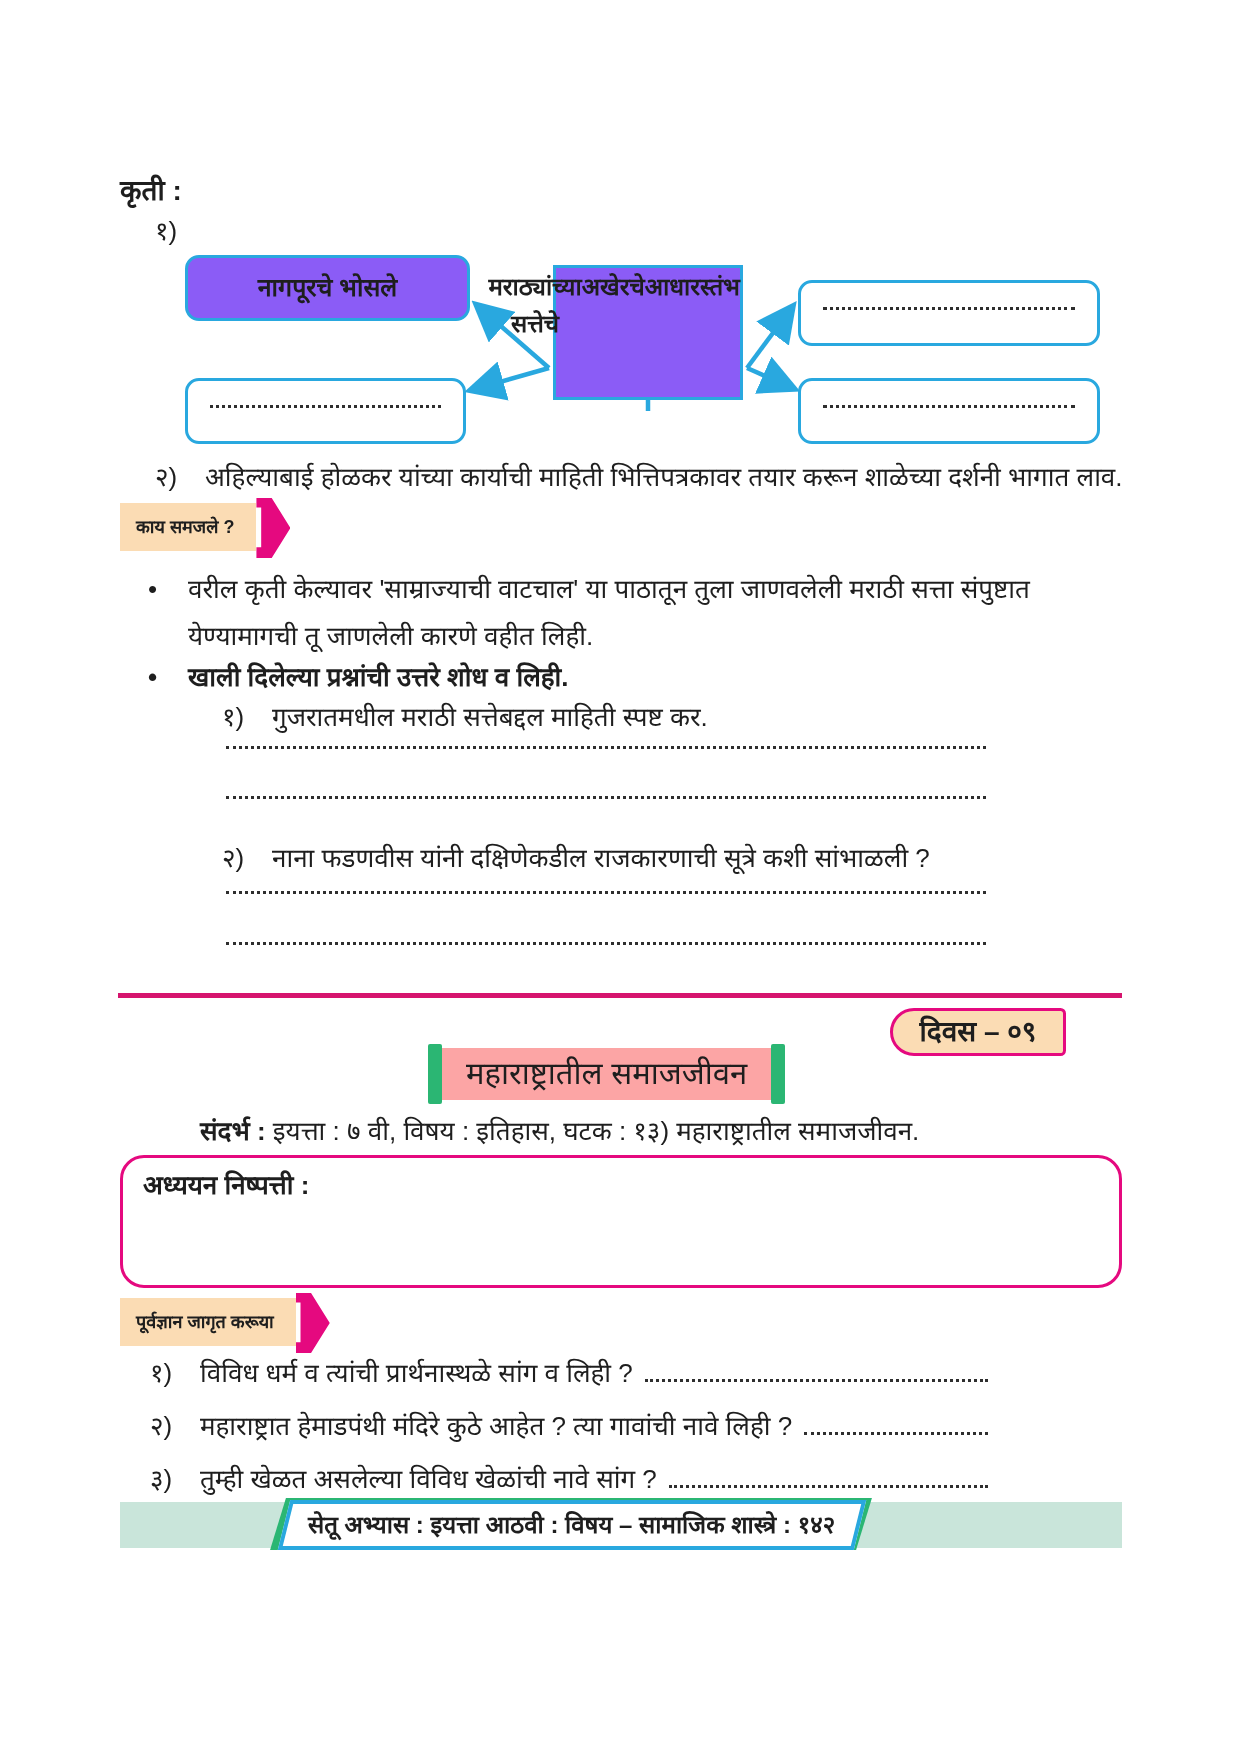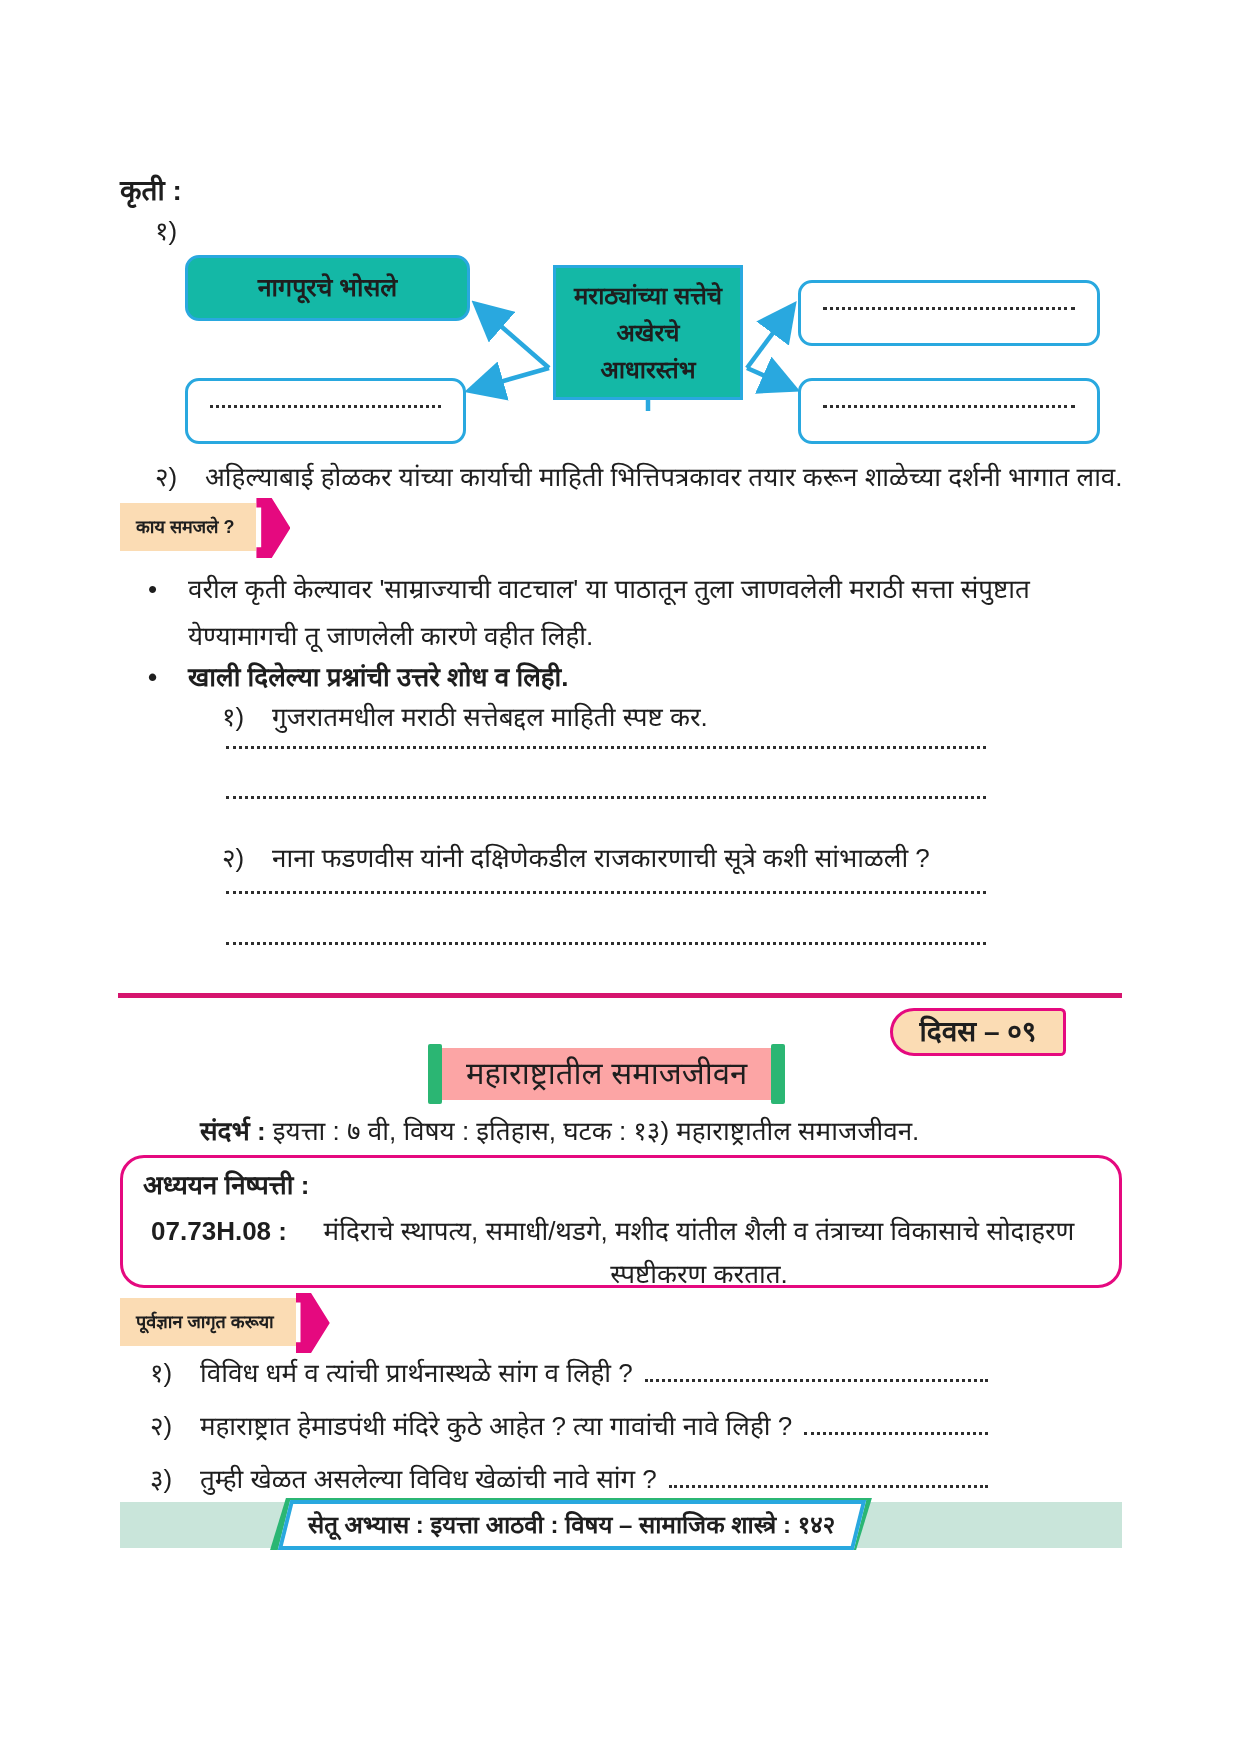--- a/index.html
+++ b/index.html
@@ -13,31 +13,31 @@
   .abs{position:absolute;}
   .bold{font-weight:bold;}
   .row{display:flex; align-items:flex-start;}
   .num{flex:0 0 50px;}
 
   
   .dbox{
     position:absolute; border:3px solid #29A8DF; background:#fff;
     border-radius:14px; box-sizing:border-box;
   }
-  .dbox.fill{background:#14b8a6;}
+  .dbox.fill{background:#8b5cf6;}
   .dbox .blabel{
     position:absolute; left:0; right:0; top:50%; transform:translateY(-50%);
     text-align:center; font-weight:bold; font-size:25px;
   }
   .dbox .dots{
     position:absolute; left:22px; right:22px; top:24px;
     border-top:3.5px dotted #2e2e2e;
   }
   .center-box{
-    border-radius:0; display:flex; flex-direction:column; justify-content:center;
+    border-radius:0; display:flex; flex-direction:row; justify-content:flex-end;
     text-align:center; font-weight:bold; font-size:24px; line-height:1.55;
   }
 
   
   .dotline{position:absolute; border-top:3.5px dotted #2e2e2e; height:0;}
   .q-leader{flex:1 1 auto; border-bottom:3.5px dotted #2e2e2e; margin:0 0 9px 12px; align-self:flex-end;}
 
   
   .badge{position:absolute; display:flex; align-items:stretch;}
   .badge .badge-body{
@@ -175,24 +175,20 @@
     <div class="gbar"></div>
   </div>
 
   <div class="abs" style="left:200px; top:1114px; width:940px;">
     <span class="bold">संदर्भ :</span>
     <span>इयत्ता : ७ वी, विषय : इतिहास, घटक : १३) महाराष्ट्रातील समाजजीवन.</span>
   </div>
 
   <div class="outcome" style="left:120px; top:1155px; width:1002px; height:133px;text-align:center;">
     <div class="abs bold" style="left:20px; top:10px;">अध्ययन निष्पत्ती :</div>
-    <div class="abs row" style="left:15px; top:52px; width:960px; line-height:1.65;">
-      <span class="bold" style="flex:0 0 162px;">07.73H.08 :</span>
-      <span>मंदिराचे स्थापत्य, समाधी/थडगे, मशीद यांतील शैली व तंत्राच्या विकासाचे सोदाहरण स्पष्टीकरण करतात.</span>
-    </div>
   </div>
 
   <div class="badge" style="left:120px; top:1298px; height:48px;">
     <div class="badge-body">पूर्वज्ञान जागृत करूया</div>
     <div class="badge-arrow"></div>
   </div>
 
   <div class="abs row" style="left:150px; top:1356px; width:838px;">
     <span class="num">१)</span>
     <span>विविध धर्म व त्यांची प्रार्थनास्थळे सांग व लिही ?</span>

